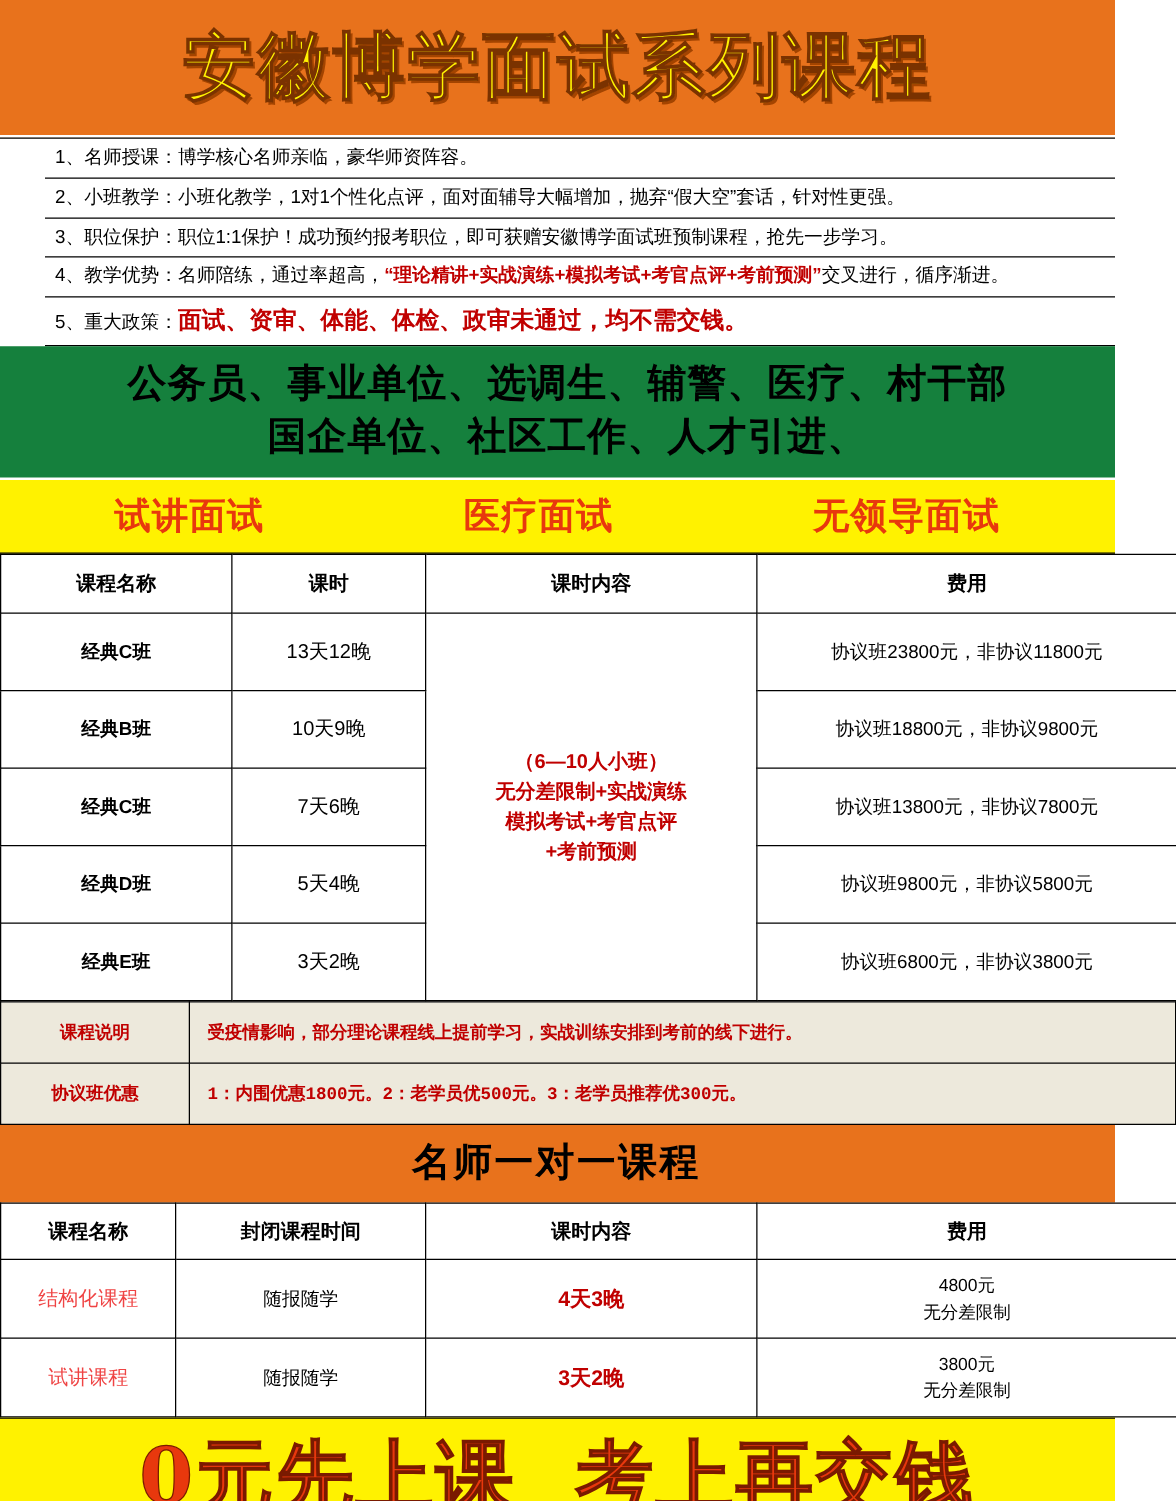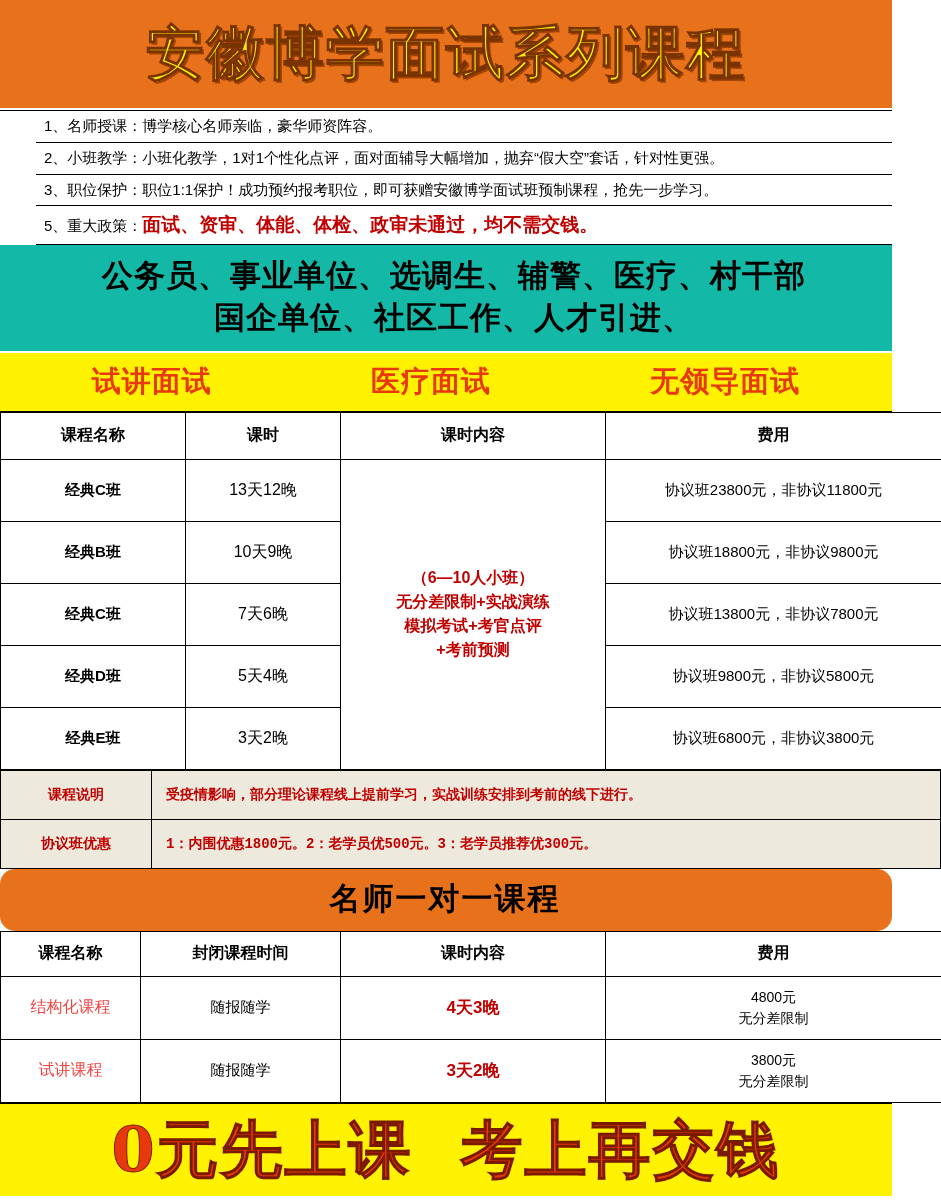--- a/index.html
+++ b/index.html
@@ -69,21 +69,21 @@
     color: #000;
     font-size: 15px;
     font-weight: normal;
   }
   .feature-row.big-policy .policy-text {
     color: #C00000;
   }
 
   
   .cat-band {
-    background: #14b8a6;
+    background: #15803d;
     text-align: center;
     padding: 10px 0 12px 16px;
     border-bottom: 2px solid #ffffff;
   }
   .cat-band .line {
     color: #000;
     font-family: "DejaVu Serif", serif;
     font-weight: bold;
     font-size: 31px;
     line-height: 1.35;
@@ -163,21 +163,20 @@
   .note-table td.note-body {
     text-align: left;
     padding-left: 14px;
   }
 
   
   .oneone-band {
     background: #E8721C;
     text-align: center;
     padding: 9px 2px 11px 0;
-    border-radius: 15px;
   }
   .oneone-band .t {
     color: #000;
     font-family: "DejaVu Serif", serif;
     font-weight: bold;
     font-size: 31px;
     letter-spacing: 2px;
   }
 
   table.price2 {
@@ -245,20 +244,23 @@
 
   <div class="features">
     <div class="feature-row">
       <span>1、名师授课：</span><span>博学核心名师亲临，豪华师资阵容。</span>
     </div>
     <div class="feature-row">
       <span>2、小班教学：</span><span>小班化教学，1对1个性化点评，面对面辅导大幅增加，抛弃“假大空”套话，针对性更强。</span>
     </div>
     <div class="feature-row">
       <span>3、职位保护：</span><span>职位1:1保护！成功预约报考职位，即可获赠安徽博学面试班预制课程，抢先一步学习。</span>
+    </div>
+    <div class="feature-row">
+      <span>4、教学优势：</span><span>名师陪练，通过率超高，</span><span class="hl-red">“理论精讲+实战演练+模拟考试+考官点评+考前预测”</span><span>交叉进行，循序渐进。</span>
     </div>
     <div class="feature-row big-policy">
       <span class="lead">5、重大政策：</span><span class="policy-text">面试、资审、体能、体检、政审未通过，均不需交钱。</span>
     </div>
   </div>
 
   <div class="cat-band">
     <div class="line">公务员、事业单位、选调生、辅警、医疗、村干部</div>
     <div class="line">国企单位、社区工作、人才引进、</div>
   </div>

